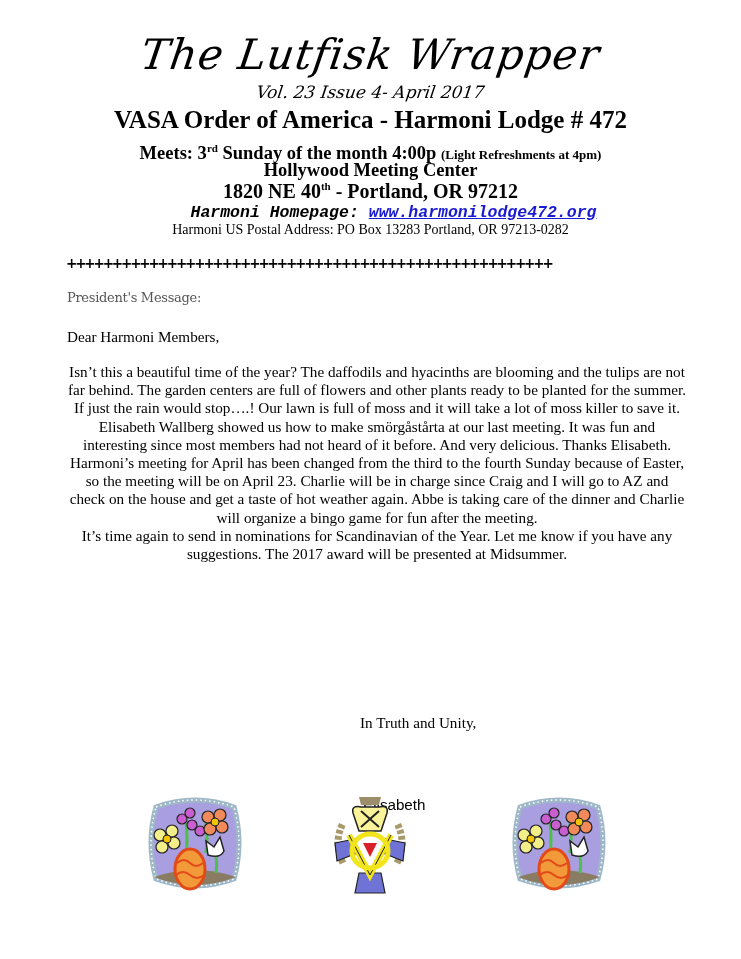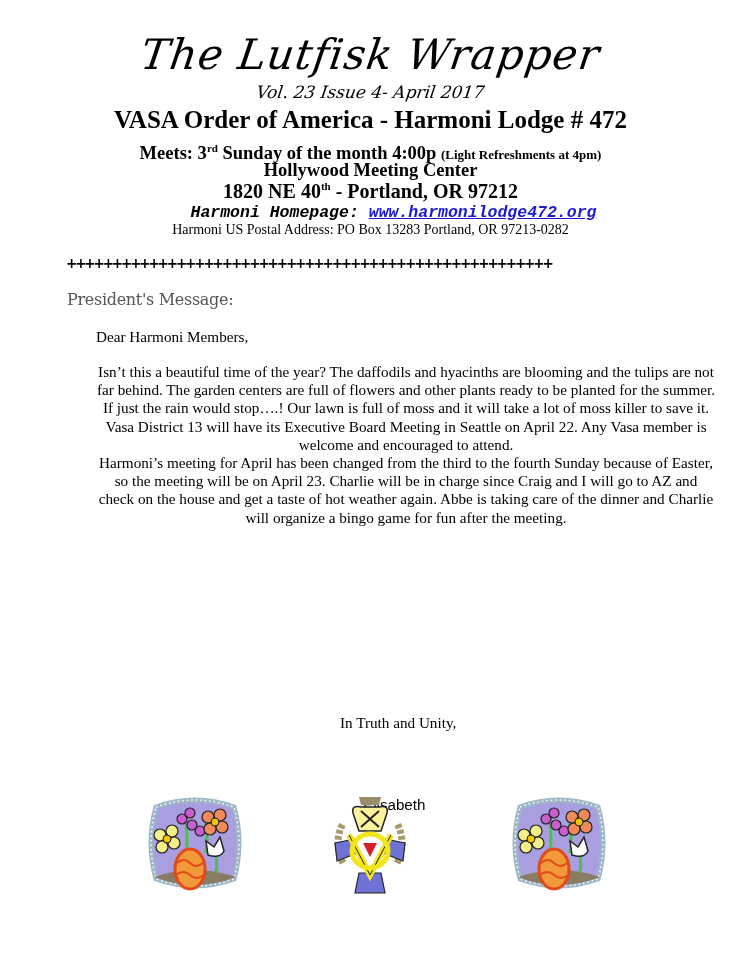--- a/index.html
+++ b/index.html
@@ -66,31 +66,30 @@
     top: 255px; left: 66px;
     font-family: "DejaVu Sans", sans-serif;
     font-weight: bold;
     font-size: 13.5px;
     letter-spacing: -2.15px;
     white-space: nowrap;
   }
   .section-head {
     top: 290px; left: 67px;
     font-family: "DejaVu Serif", serif;
-    font-size: 16px;
+    font-size: 13px;
     color: #555;
     letter-spacing: -0.3px;
     text-align: center;
   }
   .body-text {
     left: 67px; width: 620px;
     font-family: "Liberation Serif", serif;
     font-size: 15.2px;
     line-height: 18.2px;
-    margin-left: 29px;
   }
   .greeting { top: 328px; }
   .paras { top: 363px; }
   .paras p { margin: 0; text-align: center; }
   .closing {
     top: 714px;
     font-family: "Liberation Serif", serif;
     font-size: 15.2px;
   }
   .signature {
@@ -125,25 +124,26 @@
 <div class="abs center postal">Harmoni US Postal Address:  PO Box 13283 Portland, OR   97213-0282</div>
 
 <div class="abs plusline">+++++++++++++++++++++++++++++++++++++++++++++++++++++</div>
 
 <div class="abs section-head">President's Message:</div>
 
 <div class="abs body-text greeting">Dear Harmoni Members,</div>
 
 <div class="abs body-text paras">
   <p>Isn’t this a beautiful time of the year? The daffodils and hyacinths are blooming and the tulips are not far behind. The garden centers are full of flowers and other plants ready to be planted for the summer. If just the rain would stop….! Our lawn is full of moss and it will take a lot of moss killer to save it.</p>
-  <p>Vasa District 13 will have its Executive Board Meeting in Seattle on April 22. Any Vasa member is welcome and encouraged to attend.</p>
+  <p>Elisabeth Wallberg showed us how to make smörgåstårta at our last meeting. It was fun and interesting since most members had not heard of it before. And very delicious. Thanks Elisabeth.</p>
   <p>Harmoni’s meeting for April has been changed from the third to the fourth Sunday because of Easter, so the meeting will be on April 23. Charlie will be in charge since Craig and I will go to AZ and check on the house and get a taste of hot weather again. Abbe is taking care of the dinner and Charlie will organize a bingo game for fun after the meeting.</p>
-</div>
-
-<div class="abs closing" style="left:340px;">In Truth and Unity,</div>
+  <p>It’s time again to send in nominations for Scandinavian of the Year. Let me know if you have any suggestions. The 2017 award will be presented at Midsummer.</p>
+</div>
+
+<div class="abs closing" style="left:360px;">In Truth and Unity,</div>
 <div class="abs signature" style="left:363px;">Elisabeth</div>
 
 <svg class="abs art" style="left:146px;" width="98" height="100" viewBox="0 0 98 100">
   <g>
     <path d="M10 14 Q49 0 88 14 Q98 50 88 86 Q49 100 10 86 Q0 50 10 14Z" fill="#a99ee0" stroke="#9fb8c8" stroke-width="5"></path>
     <path d="M10 14 Q49 0 88 14 Q98 50 88 86 Q49 100 10 86 Q0 50 10 14Z" fill="none" stroke="#fff" stroke-width="1.5" stroke-dasharray="1.5 3"></path>
     <path d="M8 84 Q49 70 90 84 Q49 100 8 84Z" fill="#8a7c62"></path>
     <path d="M40 65 Q42 45 40 30" stroke="#4cc04a" stroke-width="3" fill="none"></path>
     <path d="M60 60 Q62 45 60 30" stroke="#4cc04a" stroke-width="3" fill="none"></path>
     <path d="M70 80 Q72 65 68 58" stroke="#4cc04a" stroke-width="3" fill="none"></path>

